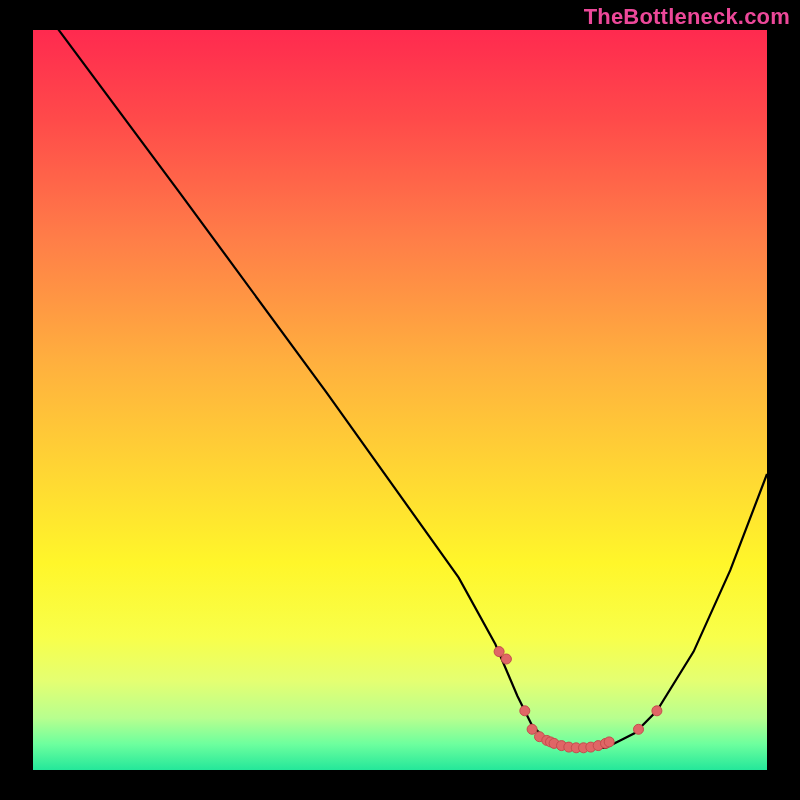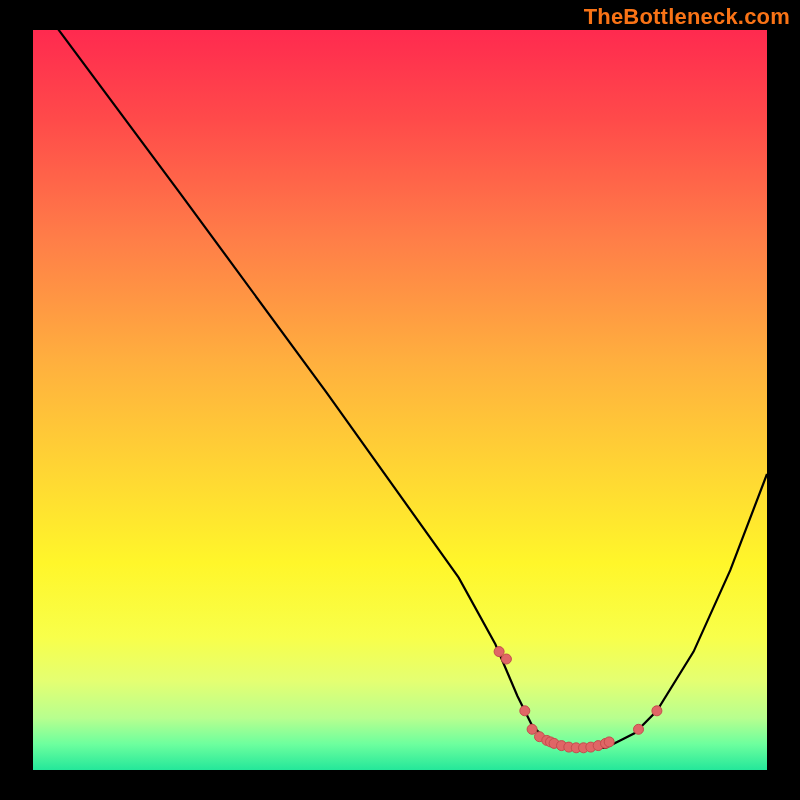--- a/index.html
+++ b/index.html
@@ -15,21 +15,21 @@
     left: 0;
     top: 0;
     width: 800px;
     height: 800px;
     background: #000;
   }
   .watermark {
     position: absolute;
     top: 4px;
     right: 10px;
-    color: #f97316;
+    color: #ec4899;
     font-family: Arial, Helvetica, sans-serif;
     font-size: 22px;
     font-weight: bold;
     letter-spacing: 0.2px;
     user-select: none;
   }
   svg {
     display: block;
   }
 </style>

